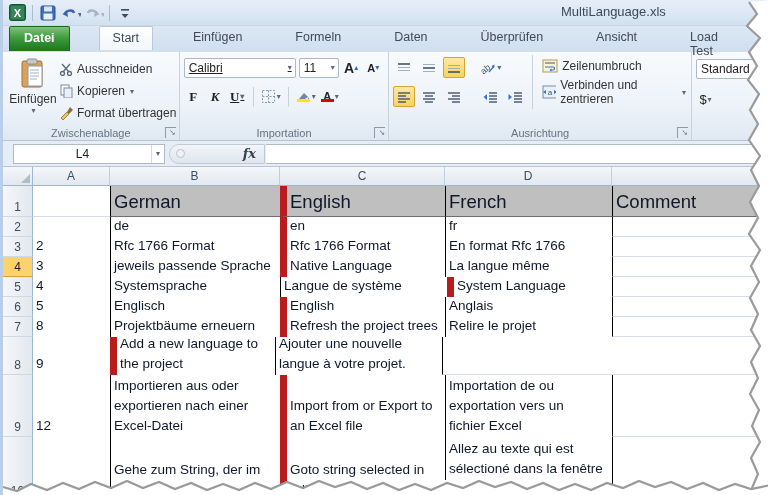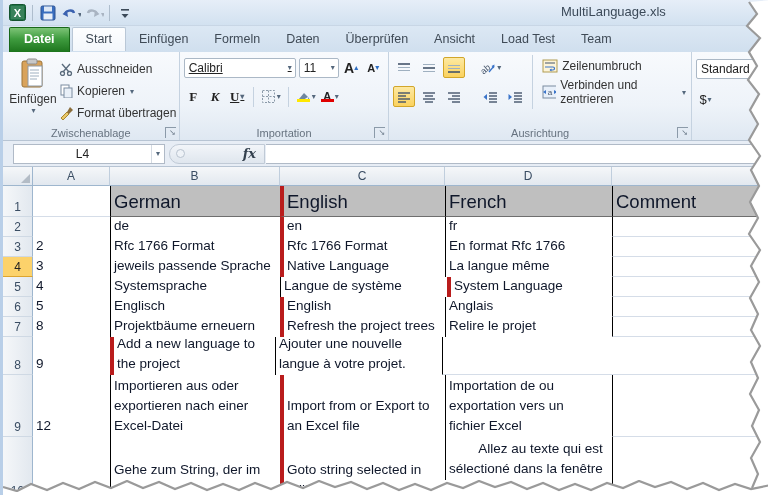--- a/index.html
+++ b/index.html
@@ -13,21 +13,21 @@
     border-bottom:1px solid #c8d6e5; display:flex; align-items:center; position:relative; }
   .qat { display:flex; align-items:center; gap:3px; padding-left:4px; }
   .qat-sep { width:1px; height:16px; background:#aebdcd; margin:0 2px; }
   .qat-btn { width:20px; height:19px; display:flex; align-items:center; justify-content:center; border-radius:2px; }
   .qat-btn svg { display:block; }
   .drop-arrow { font-size:8px; color:#55687d; margin-left:1px; }
   .title-text { position:absolute; left:558px; top:4px; font-size:13px; color:#3c4a59; }
 
   
   .tabrow { height:26px; background:linear-gradient(#dce8f4,#d0dfee);
-    display:flex; align-items:center; padding-left:6px; }
+    display:flex; align-items:flex-start; padding-left:6px;gap:27px; }
   .tab { padding:4px 13px 5px 13px; font-size:12.5px; color:#3f4a56; cursor:default; }
   .tab.file { background:linear-gradient(#7dc477,#3f9c3f 45%,#1d751d);
     color:#fff; font-weight:bold; border:1px solid #186818; border-bottom:none;
     border-radius:2px 2px 0 0; padding:4px 14px 6px 14px; margin-right:2px; }
   .tab.active { background:linear-gradient(#fdfeff,#f3f7fb); border:1px solid #b9c7d6;
     border-bottom:none; border-radius:2px 2px 0 0; }
 
   
   .ribbon { height:89px; background:linear-gradient(#f8fafd,#eef3f9 60%,#dfe8f2);
     border-bottom:1px solid #b7c4d3; display:flex; }
@@ -103,28 +103,28 @@
     border-bottom:1px solid #9eb6ce; font-size:12px; color:#3a4d63; text-align:center; line-height:18px; }
   .grid-row { display:flex; }
   .rowhdr { width:30px; background:linear-gradient(90deg,#f5f7f9,#e2e8ef);
     border-right:1px solid #9eb6ce; border-bottom:1px solid #cfd9e4; font-size:12px;
     color:#3a4d63; display:flex; align-items:flex-end; justify-content:center; padding-bottom:2px; }
   .rowhdr.sel { background:#fcd26b; border-bottom:1px solid #dda52f; color:#222; }
   .cell { font-size:13.5px; color:#0f172a; display:flex; align-items:flex-end;
     padding:0 2px 1px 3px; line-height:20px; white-space:pre-line; overflow:hidden; }
   .cell.ca { width:77px; }
   .cell.cb { width:170px; border-left:1px solid #000; }
-  .cell.cc { width:165px; border-left:4px solid #b91c1c; }
+  .cell.cc { width:165px; border-left:7px solid #b91c1c; }
   .cell.cd { width:167px; border-left:1px solid #000; }
   .cell.ce { flex:1; border-left:1px solid #000; }
   .grid-row.hdr .cell { background:#bfbfbf; font-size:18.5px; line-height:22px;
     border-bottom:1px solid #6e6e6e; padding-bottom:3px; }
   .grid-row.hdr .cell.ca { background:#fff; border-bottom:1px solid #d5dde8; }
   .grid-row .cell.ce.gridline { border-bottom:1px solid #d5dde8; }
-  .row-10 .cell.cd { transform:translateY(-21px);text-align:right; }
+  .row-10 .cell.cd { transform:translateY(-21px); }
 
   
   .tear { position:absolute; inset:0; pointer-events:none; z-index:50; }
 </style>
 </head>
 <body>
 
 <div class="window">
 
   <div class="titlebar">

